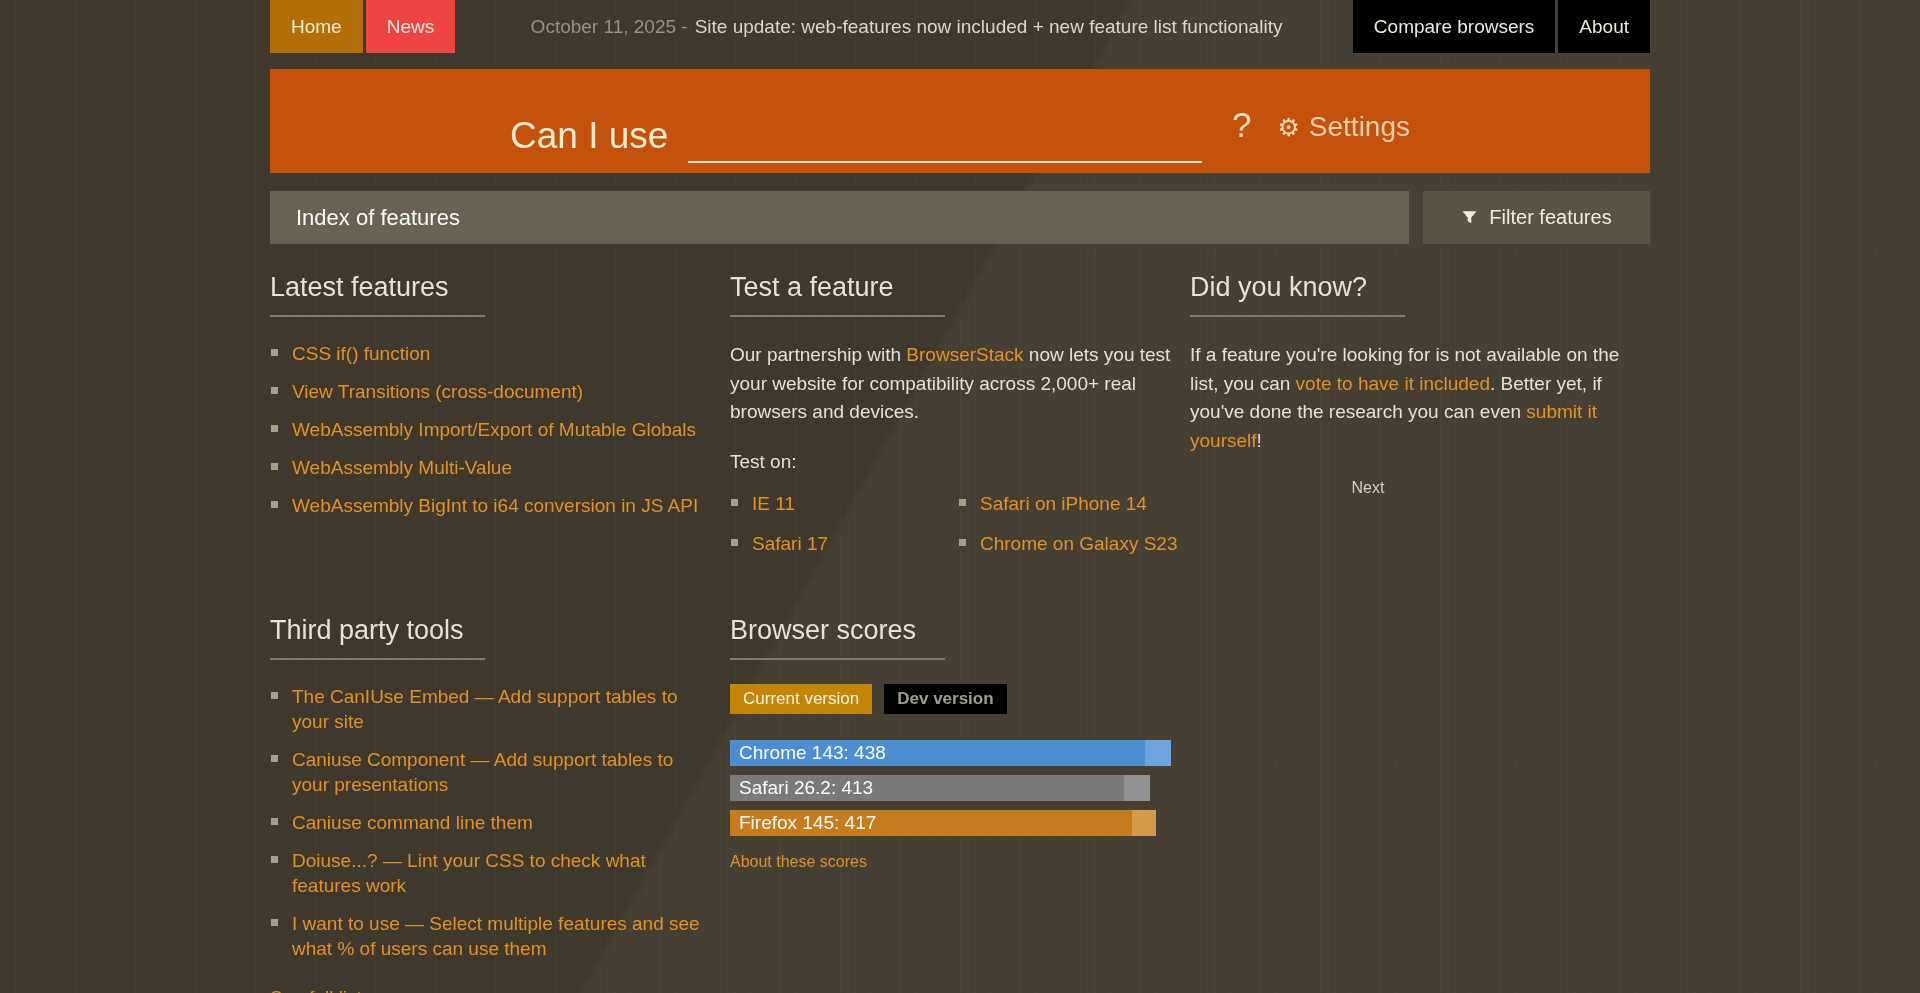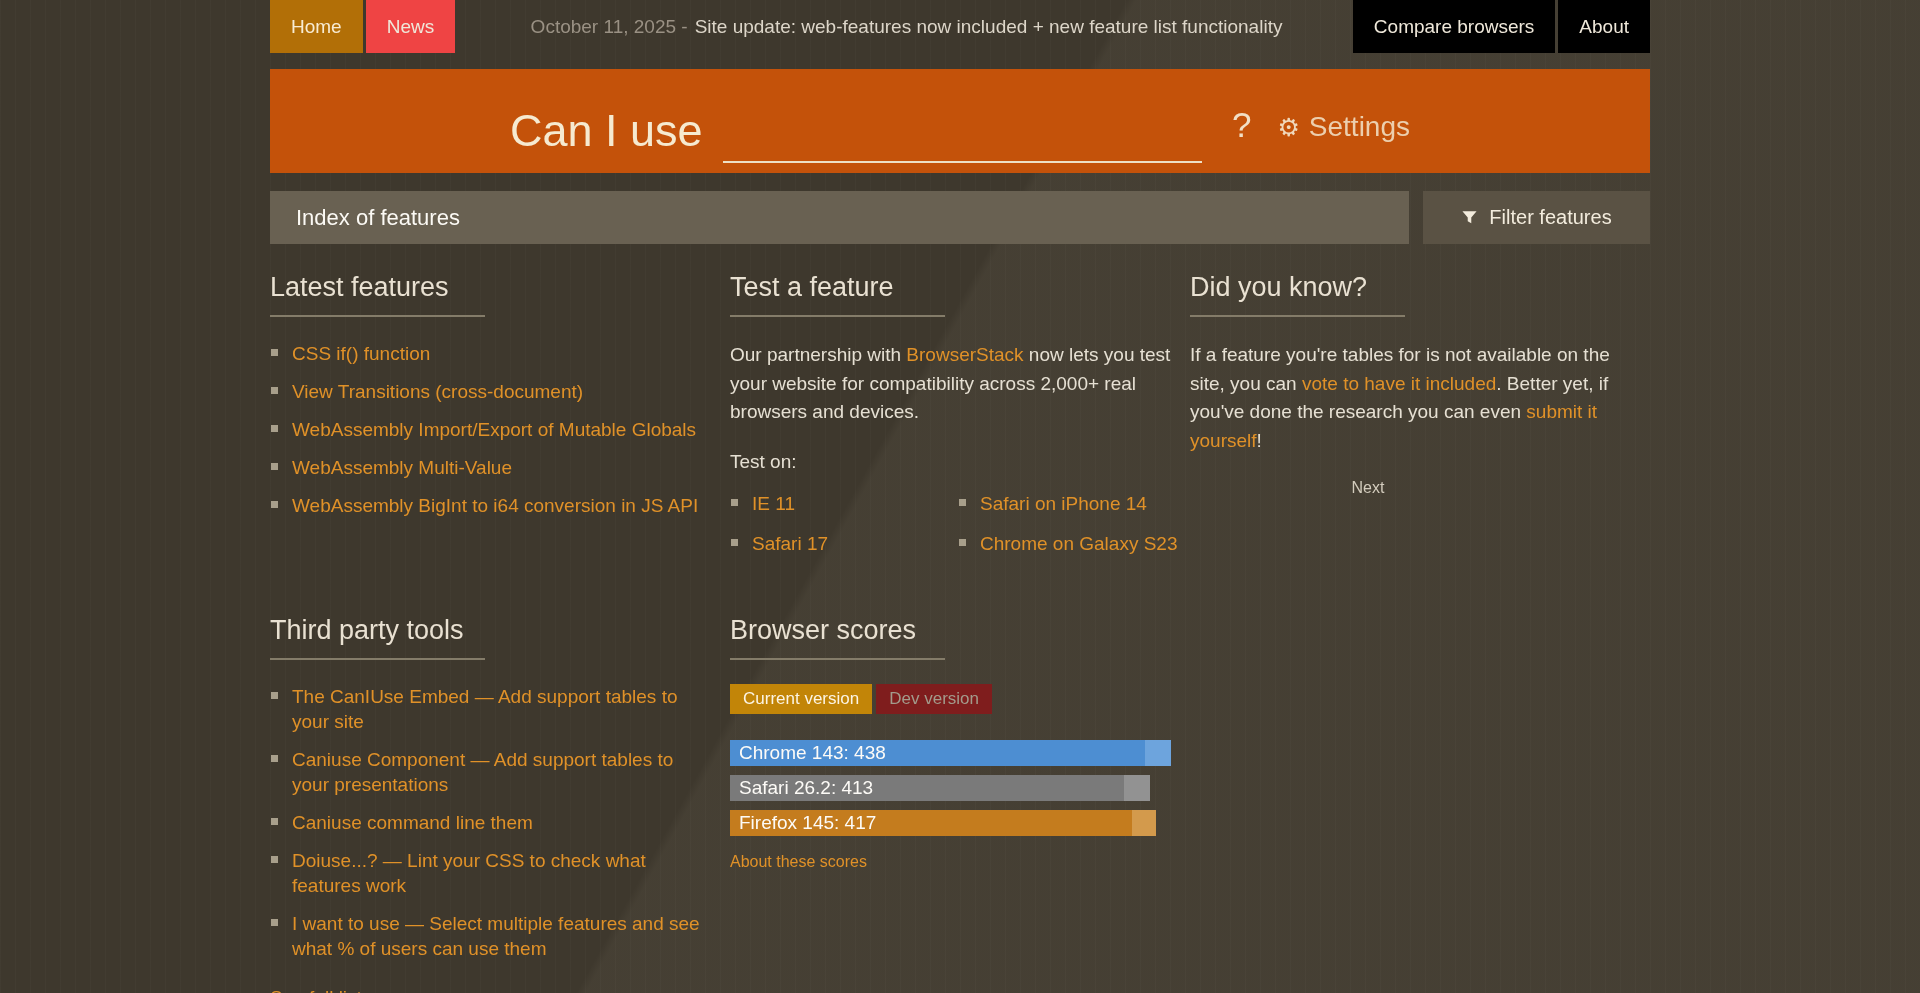--- a/index.html
+++ b/index.html
@@ -21,21 +21,21 @@
   .tab-home { background:#b26f07; color:#f8ecd4; margin-right:3px; }
   .tab-news { background:#ef4444; color:#efe8da; }
   .nav-center { flex:1; display:flex; align-items:center; justify-content:center; gap:7px; font-size:19px;padding-left:8px; }
   .nav-date { color:#9a9184; }
   .nav-news-link { color:#ddd6c9; cursor:pointer; }
   .tab-right { background:#000000; color:#efe8da; margin-left:3px; }
 
   
   .header { height:104px; background:#c4520a; margin-top:16px; }
   .header-inner { width:900px; margin:0 auto; height:100%; display:flex; align-items:flex-end; padding-bottom:10px; }
-  .logo { font-size:45px; font-weight:300; color:#f6ead0; white-space:nowrap; margin-bottom:6px; letter-spacing:0; }
+  .logo { font-size:37px; font-weight:300; color:#f6ead0; white-space:nowrap; margin-bottom:6px; letter-spacing:0; }
   .search { flex:1; margin:0 20px; }
   .search input {
     width:100%; background:transparent; border:none; outline:none;
     border-bottom:2px solid #eee0c6; height:40px; font-size:26px; color:#fff7e8;
   }
   .qmark { font-size:35px; color:#f2dfc5; margin:0 8px 18px 10px; font-weight:300; }
   .settings { display:flex; align-items:center; gap:9px; margin:0 0 20px 18px; cursor:pointer; }
   .gear { font-size:25px; color:#f0d9bd; line-height:1; }
   .settings-label { font-size:28px; color:#eccfae; }
 
@@ -76,21 +76,21 @@
 
   .next-row { text-align:center; margin-top:22px; padding-right:76px; }
   .next-link { font-size:16px; color:#d3ccbd; cursor:pointer; }
 
   .seefull { margin-top:26px; font-size:19px; }
 
   
   .score-btns { display:flex; margin:2px 0 26px; }
   .score-btn { font-size:17px; padding:5px 13px; cursor:pointer; }
   .score-btn.active { background:#c28508; color:#fcf4e4; }
-  .score-btn.inactive { background:#7f1d1d; color:#a39b8c; margin-left:4px; }
+  .score-btn.inactive { background:#000000; color:#a39b8c; margin-left:12px;font-weight:bold; }
   .bar { display:flex; height:26px; margin-bottom:9px; }
   .bar .fill { display:flex; align-items:center; padding-left:9px; font-size:19px; color:#fdfbf7; white-space:nowrap; }
   .about-link { font-size:16px; margin-top:17px; }
 </style>
 </head>
 <body>
 
 <div class="wrap">
   <div class="nav">
     <div class="tab tab-home">Home</div>
@@ -157,21 +157,21 @@
         <li><a class="lnk">IE 11</a></li>
         <li><a class="lnk">Safari 17</a></li>
         <li><a class="lnk">Safari on iPhone 14</a></li>
         <li><a class="lnk">Chrome on Galaxy S23</a></li>
       </ul>
     </div>
 
     <div class="sec">
       <h2>Did you know?</h2>
       <hr class="rule">
-      <p class="para"><span>If a feature you're tables for is not available on the site, you can </span><a class="lnk">vote to have it included</a><span>. Better yet, if you've done the research you can even </span><a class="lnk">submit it yourself</a><span>!</span></p>
+      <p class="para"><span>If a feature you're looking for is not available on the list, you can </span><a class="lnk">vote to have it included</a><span>. Better yet, if you've done the research you can even </span><a class="lnk">submit it yourself</a><span>!</span></p>
       <div class="next-row"><span class="next-link">Next</span></div>
     </div>
 
     <div class="sec">
       <h2>Third party tools</h2>
       <hr class="rule">
       <ul class="blist">
         <li><a class="lnk">The CanIUse Embed — Add support tables to your site</a></li>
         <li><a class="lnk">Caniuse Component — Add support tables to your presentations</a></li>
         <li><a class="lnk">Caniuse command line them</a></li>

